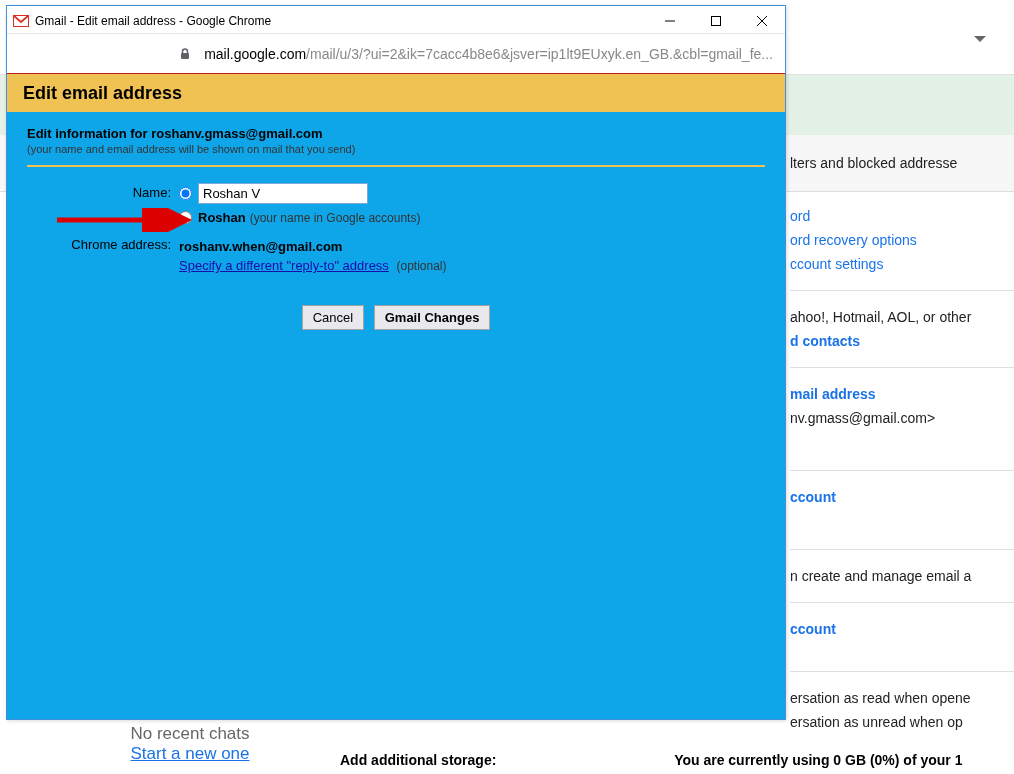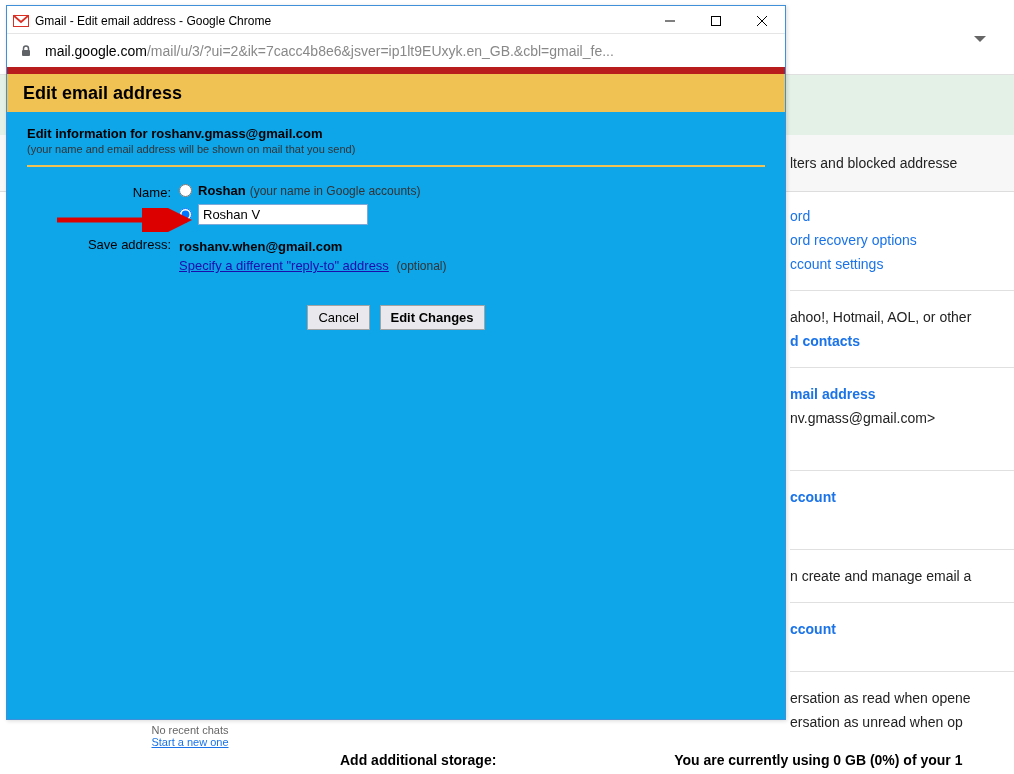--- a/index.html
+++ b/index.html
@@ -53,24 +53,24 @@
   .bg-link { color: #1a73e8; font-size: 14px; margin-top: 8px; }
   .bg-row { padding: 4px 0; font-size: 14px; }
   .bg-text { color: #222; }
   .bg-bold-link { color: #1a73e8; font-weight: bold; }
   .bg-hr { border-top: 1px solid #e0e0e0; margin: 14px 0; }
   .bg-bold { font-weight: bold; }
 
   .bg-left-panel {
     position: absolute;
     left: 70px;
-    bottom: 16px;
+    bottom: 0;
     width: 240px;
     text-align: center;
-    font-size: 11px;
+    font-size: 17px;
     color: #666;
     padding-bottom: 10px;
   }
   .bg-left-panel a { color: #1a73e8; }
 
   .bg-bottom-content {
     position: absolute;
     bottom: 0;
     left: 340px;
     padding-bottom: 6px;
@@ -119,22 +119,23 @@
     color: #000;
   }
 
   .addressbar {
     height: 40px;
     display: flex;
     align-items: center;
     padding: 0 12px;
     font-size: 14px;
     color: #666;
-    border-bottom: 7px solid #b91c1c;
-    background: #fff;
+    border-bottom: 1px solid #b91c1c;
+    background: #fff;
+    justify-content: flex-end;
   }
   .lock-icon {
     width: 14px; height: 14px;
     margin-right: 12px;
   }
   .url-dark { color: #000; }
   .url-light { color: #888; }
 
   
   .dialog {
@@ -337,45 +338,45 @@
 
     <div class="dialog-body">
       <div class="edit-info-title">Edit information for roshanv.gmass@gmail.com</div>
       <div class="edit-info-sub">(your name and email address will be shown on mail that you send)</div>
       <div class="yellow-line"></div>
 
       <div class="form-row">
         <div class="form-label">Name:</div>
         <div class="form-value">
           <div class="radio-row">
+            <input type="radio" name="namesel" checked="" style="">
+            <input type="text" class="name-input" value="Roshan V" style="">
+          </div>
+          <div class="radio-row">
             <input type="radio" name="namesel" style="">
             <span class="radio-label bold">Roshan</span>
             <span class="radio-sub">(your name in Google accounts)</span>
           </div>
-          <div class="radio-row">
-            <input type="radio" name="namesel" checked="" style="">
-            <input type="text" class="name-input" value="Roshan V" style="">
-          </div>
         </div>
       </div>
 
       <div class="form-row">
-        <div class="form-label">Save address:</div>
+        <div class="form-label">Chrome address:</div>
         <div class="form-value">
           <div class="email-value">roshanv.when@gmail.com</div>
           <div style="margin-top:4px;">
             <a href="#" class="specify-link">Specify a different "reply-to" address</a>
             <span class="optional">(optional)</span>
           </div>
         </div>
       </div>
 
       <div class="button-row">
         <button class="form-btn">Cancel</button>
-        <button class="form-btn primary">Edit Changes</button>
+        <button class="form-btn primary">Gmail Changes</button>
       </div>
     </div>
   </div>
 
   <svg class="red-arrow" viewBox="0 0 150 24">
     <defs>
       <marker id="ah" markerWidth="12" markerHeight="12" refX="9" refY="5" orient="auto">
         <path d="M0,0 L10,5 L0,10 z" fill="#d00"></path>
       </marker>
     </defs>

